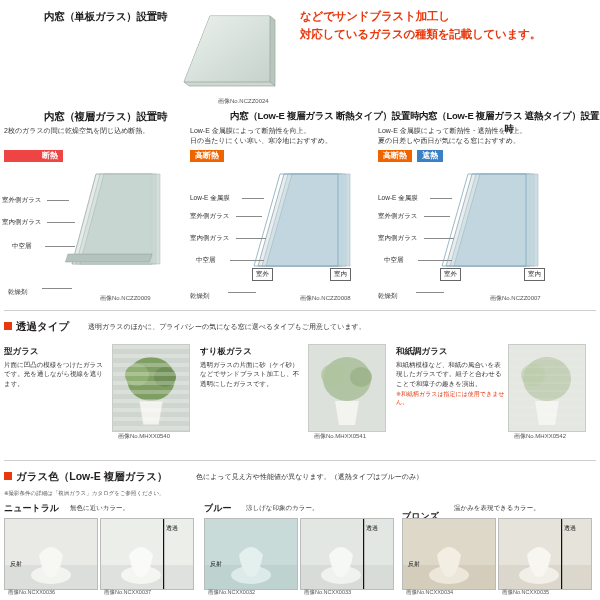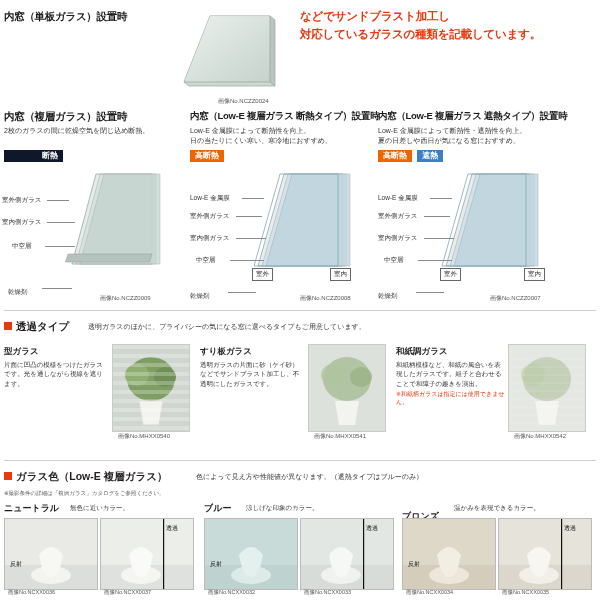--- a/index.html
+++ b/index.html
@@ -8,21 +8,21 @@
     background:#ffffff;
     font-family:"Liberation Sans","DejaVu Sans",sans-serif;
     color:#231f20;
     position:relative;
     overflow:hidden;
     font-size:8px;
   }
   .page{position:relative;width:600px;height:600px;}
 
   
-  .ttl{font-weight:bold;font-size:10.5px;color:#1b1b1b;letter-spacing:-0.3px;}
+  .ttl{font-weight:bold;font-size:10.5px;color:#1b1b1b;letter-spacing:-0.3px;margin-left:40px;}
   .cap{font-size:6px;color:#555;}
   .txt{font-size:7px;line-height:1.45;color:#333;}
 
   
   .redbox{
     position:absolute;left:300px;top:8px;width:292px;
     color:#e8380d;font-weight:bold;font-size:11.5px;line-height:1.55;
     letter-spacing:-0.2px;
   }
 
@@ -38,21 +38,21 @@
   .s3title{position:absolute;left:190px;top:110px;}
   .s3sub{position:absolute;left:190px;top:126px;width:185px;}
   .s4title{position:absolute;left:378px;top:110px;text-align:center;}
   .s4sub{position:absolute;left:378px;top:126px;width:215px;}
 
   
   .badge{
     display:inline-block;color:#fff;font-weight:bold;font-size:8px;
     padding:2px 5px;line-height:1;
   }
-  .b-red{background:#0f172a;padding-left:38px;}
+  .b-red{background:#ef4444;padding-left:38px;}
   .b-orange{background:#f06400;}
   .b-blue{background:#3b7fc4;}
 
   .badge-row{position:absolute;}
   .badge-row span{margin-right:3px;}
 
   
   .lbl{position:absolute;font-size:6.5px;color:#333;white-space:nowrap;}
   .lblbox{
     position:absolute;font-size:6.5px;color:#333;border:1px solid #666;

